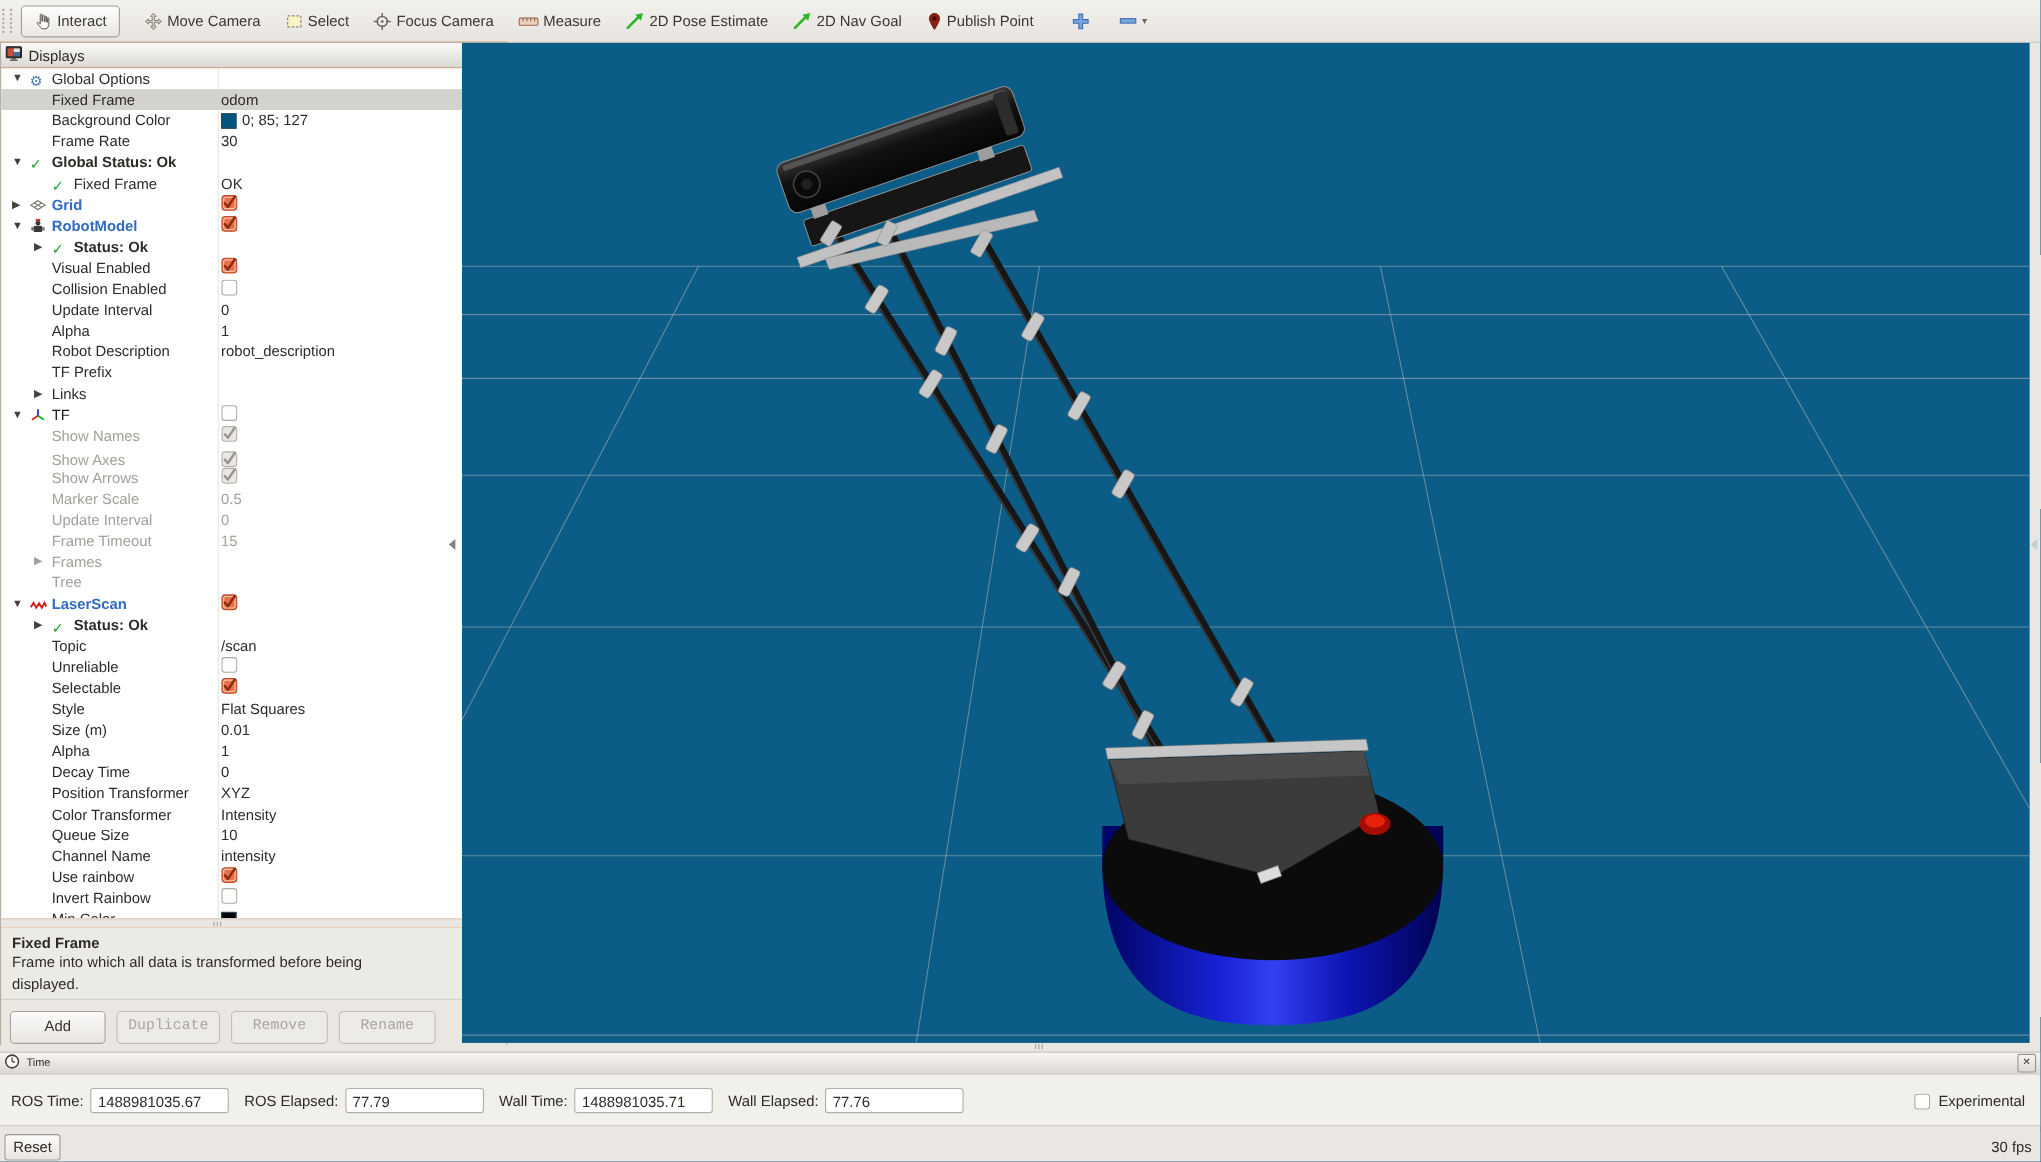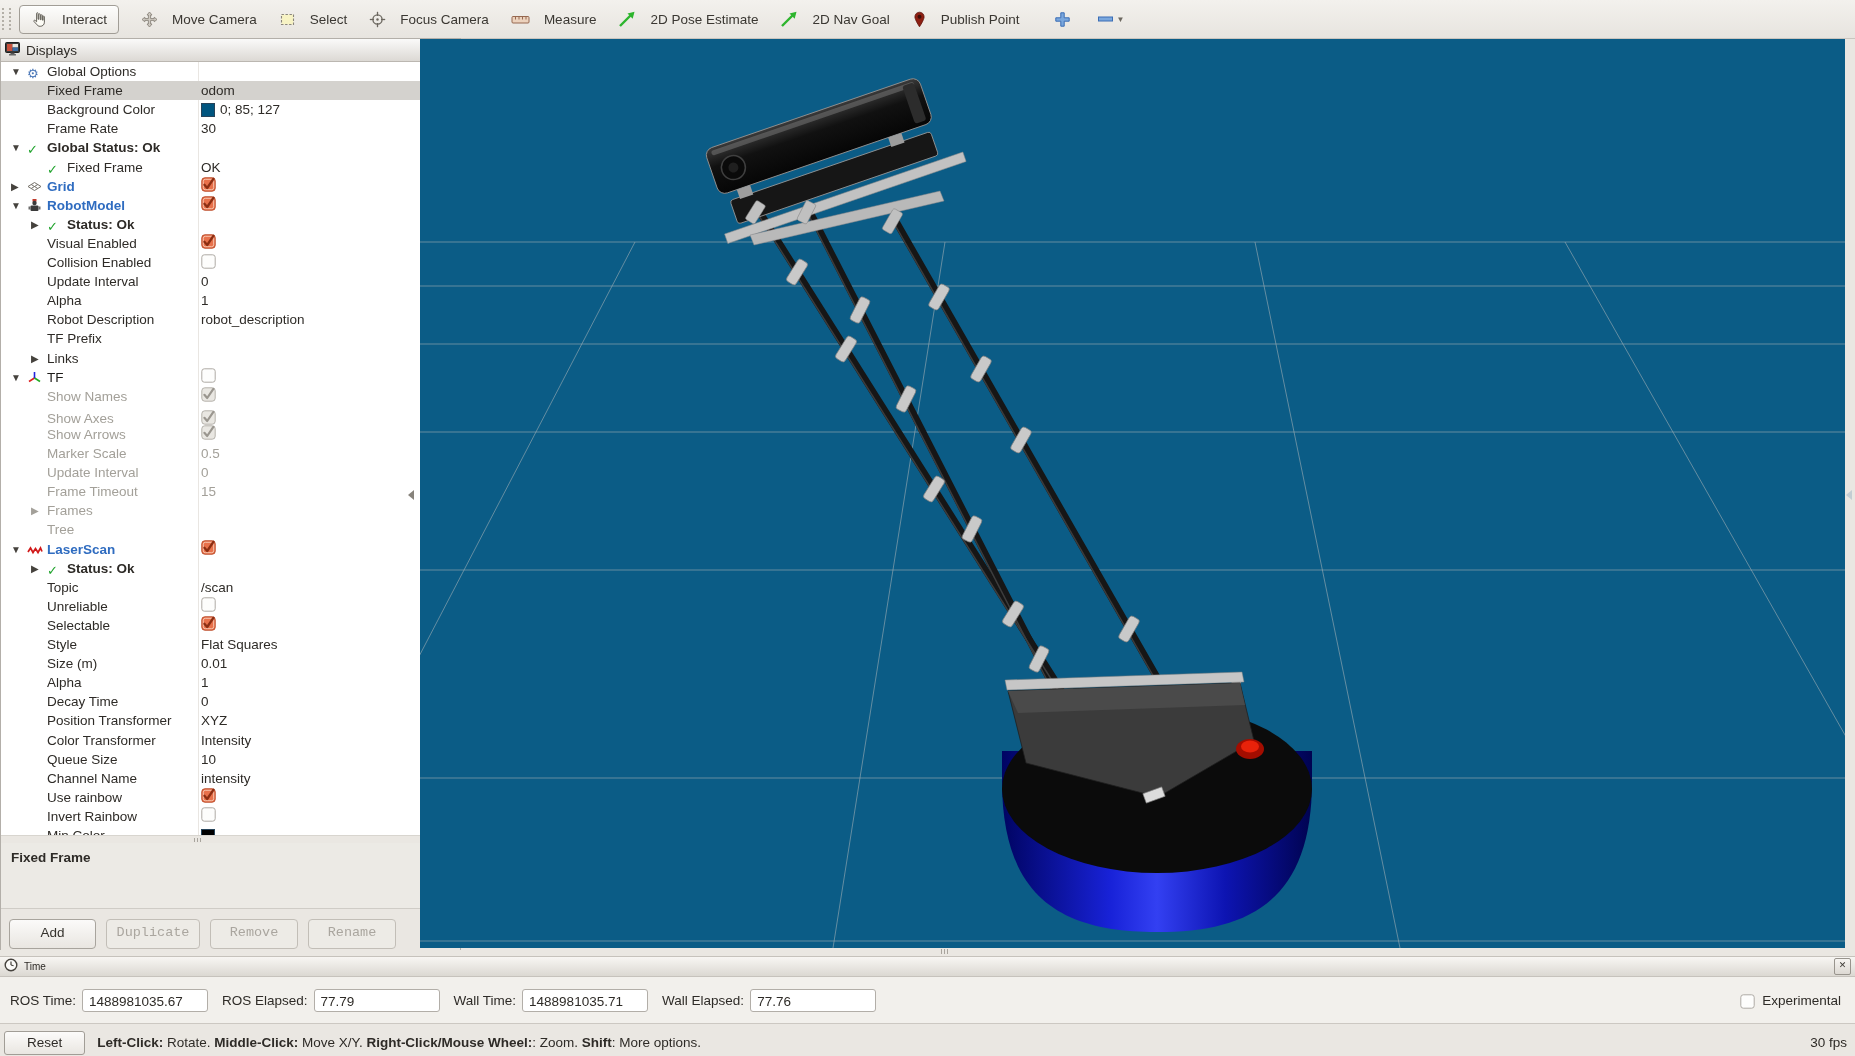--- a/index.html
+++ b/index.html
@@ -2,21 +2,21 @@
 <html><head>
 <meta charset="utf-8">
 <style>
   html,body{margin:0;padding:0;}
   body{font-family:"Liberation Sans","DejaVu Sans",sans-serif;background:#9a9a9a;}
   .app{position:relative;width:1855px;height:1056px;background:#eae7e2;overflow:hidden;font-size:13.5px;color:#2e2b27;}
 
   
   .toolbar{position:absolute;left:0;top:0;width:100%;height:38px;background:linear-gradient(#f3f1ed,#e7e4df);border-bottom:1px solid #c9c5bf;display:flex;align-items:center;}
   .tb-handle{width:5px;height:22px;margin-left:2px;border-left:2px dotted #b3afa7;border-right:2px dotted #b3afa7;}
-  .tool{display:flex;align-items:center;gap:14px;margin-left:22px;color:#3a3732;white-space:nowrap;cursor:default;}
+  .tool{display:flex;align-items:center;gap:4px;margin-left:22px;color:#3a3732;white-space:nowrap;cursor:default;}
   .tool.selected{margin-left:8px;border:1px solid #a19d96;border-radius:4px;background:linear-gradient(#fdfdfc,#ebe8e3);padding:5px 11px;box-shadow:0 1px 0 rgba(255,255,255,.7) inset;}
   .tool svg{display:block;}
   .tb-plus{margin-left:34px;}
   .tb-minus{margin-left:26px;display:flex;align-items:center;gap:3px;}
 
   
   .panel{position:absolute;left:0;top:38px;width:461px;height:912px;background:#f97316;border:1px solid #b3afa9;box-sizing:border-box;}
   .panel-title{height:22px;background:linear-gradient(#fafaf9,#dcd9d4);border-bottom:1px solid #bbb7b1;display:flex;align-items:center;padding:0 4px;gap:6px;}
   .panel-title .t{flex:1;}
   .closebox{width:15px;height:15px;border:1px solid #98948d;border-radius:2px;background:linear-gradient(#f6f4f1,#ddd9d3);font-size:9px;line-height:13px;text-align:center;color:#3e3b36;font-weight:bold;}
@@ -58,21 +58,21 @@
   .time-title{height:19px;background:linear-gradient(#f8f6f3,#dbd8d2);border-top:1px solid #c6c2bc;border-bottom:1px solid #c6c2bc;display:flex;align-items:center;gap:6px;padding:0 4px;}
   .time-title .t{flex:1;font-size:10px;}
   .time-body{height:46px;background:#f2f0ec;border-bottom:1px solid #ccc8c2;display:flex;align-items:center;padding:0 10px;position:relative;}
   .tfield{display:flex;align-items:center;margin-right:14px;}
   .tfield .lab{margin-right:6px;white-space:nowrap;}
   .tfield .box{width:126px;height:23px;background:#fff;border:1px solid #b2aea8;border-radius:3px;line-height:23px;padding-left:6px;box-sizing:border-box;}
   .experimental{position:absolute;right:14px;display:flex;align-items:center;gap:7px;}
 
   
   .statusbar{position:absolute;left:0;top:1029px;width:1855px;height:27px;display:flex;align-items:center;background:#eae7e2;}
-  .resetbtn{margin-left:4px;padding:1px 22px;border:1px solid #a19d96;border-radius:3px;background:linear-gradient(#fcfbfa,#e9e6e1);height:20px;line-height:19px;}
+  .resetbtn{margin-left:4px;padding:1px 7px;border:1px solid #a19d96;border-radius:3px;background:linear-gradient(#fcfbfa,#e9e6e1);height:20px;line-height:19px;}
   .helpline{margin-left:12px;white-space:nowrap;}
   .fps{position:absolute;right:8px;}
 </style>
 </head>
 <body>
 
 <div class="app">
 
   <div class="toolbar">
     <div class="tb-handle"></div>
@@ -501,20 +501,21 @@
         <div class="scrolltrack">
         <div class="scrollthumb"></div>
         <div class="scrollstep">▼</div>
       </div>
     </div>
     <div class="treesplit">
         <i></i>
       </div>
     <div class="helpbox">
       <div class="ht">Fixed Frame</div>
+      <div class="hb">Frame into which all data is transformed before being displayed.</div>
     </div>
     <div class="panel-btns" id="pbtns">
         <div class="pbtn" style="width: 85px;">Add</div>
         <div class="pbtn dis" style="width: 92px;">Duplicate</div>
         <div class="pbtn dis" style="width: 86px;">Remove</div>
         <div class="pbtn dis" style="width: 86px;">Rename</div>
       </div>
   </div>
 
   <svg class="viewport" id="vp" width="1425" height="909" viewBox="0 0 1425 909">
@@ -649,17 +650,16 @@
         <svg class="cb" width="15" height="15" viewBox="0 0 15 15">
             <rect x="0.8" y="0.8" width="13.4" height="13.4" rx="2.5" fill="#fdfdfc" stroke="#aeaaa4"></rect>
           </svg>
         <span>Experimental</span>
       </div>
     </div>
   </div>
 
   <div class="statusbar">
     <span class="resetbtn">Reset</span>
-    <span class="helpline" id="helpline"><span style="font-weight: bold;">Left-Click:</span><span> Rotate. </span><span style="font-weight: bold;">Middle-Click:</span><span> Move X/Y. </span><span style="font-weight: bold;">Right-Click/Mouse Wheel:</span><span>: Zoom. </span><span style="font-weight: bold;">Shift</span><span>: More options.</span></span>
     <span class="fps">30 fps</span>
   </div>
 
 </div>
 
 </body></html>

